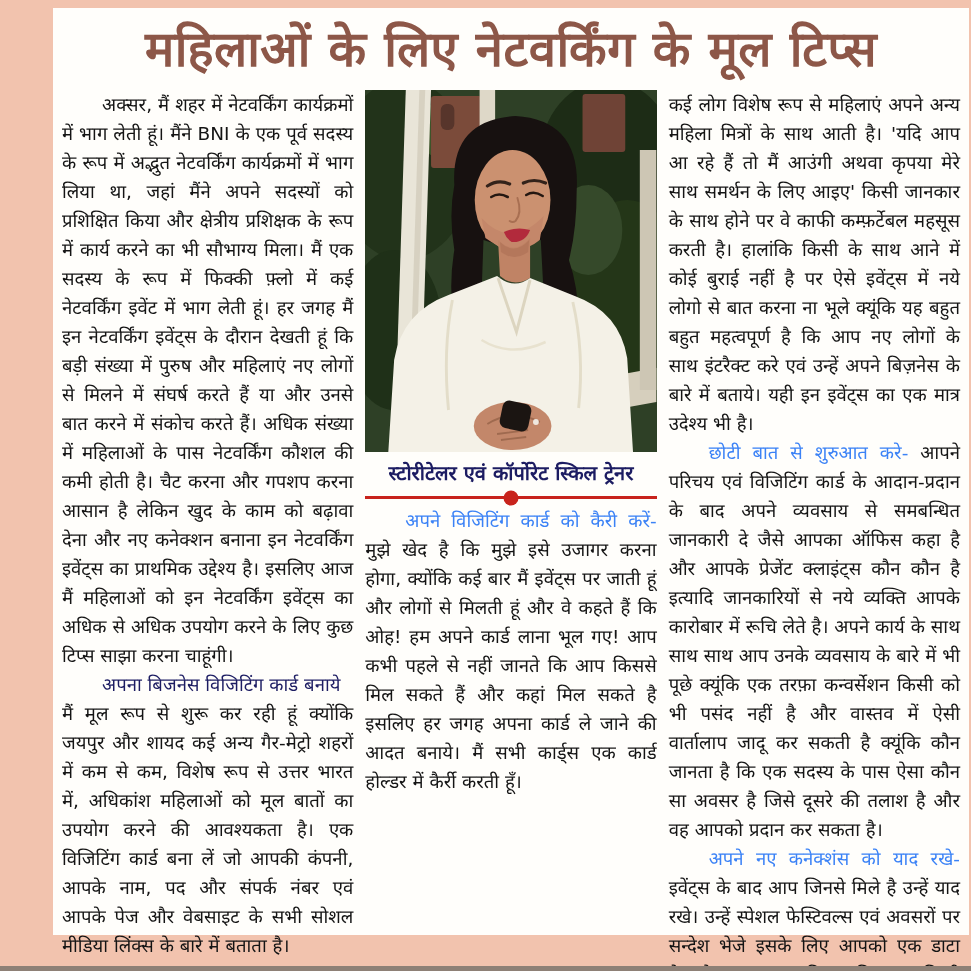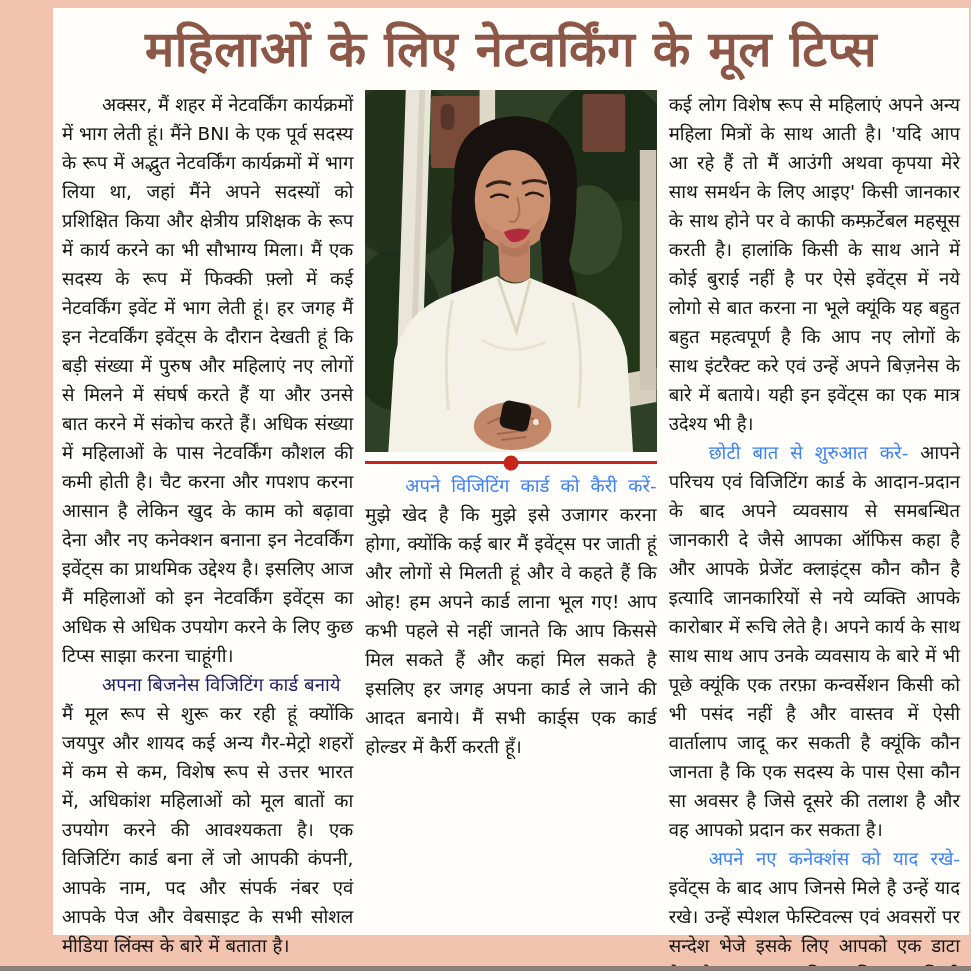--- a/index.html
+++ b/index.html
@@ -104,20 +104,21 @@
             <path d="M214,212 Q226,262 220,318" stroke="#e3ddc9" stroke-width="3" fill="none"></path>
             <path d="M120,250 Q150,268 186,252" stroke="#e8e2cf" stroke-width="2.5" fill="none"></path>
             <ellipse cx="152" cy="336" rx="40" ry="24" fill="#c3876a"></ellipse>
             <path d="M126,334 Q152,318 180,332" stroke="#9f6a4f" stroke-width="2" fill="none"></path>
             <path d="M136,344 L168,340 M140,350 L166,347" stroke="#9f6a4f" stroke-width="1.8" fill="none"></path>
             <rect x="140" y="312" width="30" height="28" rx="7" fill="#1b1512" transform="rotate(12 155 326)"></rect>
             <circle cx="176" cy="332" r="3" fill="#efe8e0"></circle>
           </svg>
         </div>
 
+        <div class="caption-role">स्टोरीटेलर एवं कॉर्पोरेट स्किल ट्रेनर</div>
 
         <div class="divider">
           <span class="dot"></span>
         </div>
 
         <p class="indent"><span class="inline-head">अपने विजिटिंग कार्ड को कैरी करें-</span> <span>मुझे खेद है कि मुझे इसे उजागर करना होगा, क्योंकि कई बार मैं इवेंट्स पर जाती हूं और लोगों से मिलती हूं और वे कहते हैं कि ओह! हम अपने कार्ड लाना भूल गए! आप कभी पहले से नहीं जानते कि आप किससे मिल सकते हैं और कहां मिल सकते है इसलिए हर जगह अपना कार्ड ले जाने की आदत बनाये। मैं सभी कार्ड्स एक कार्ड होल्डर में कैर्री करती हूँ।</span></p>
 
       </div>
 
       <div class="col">

